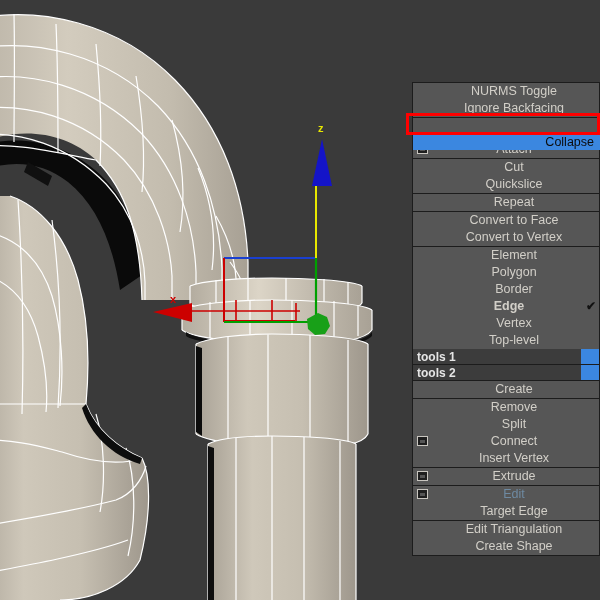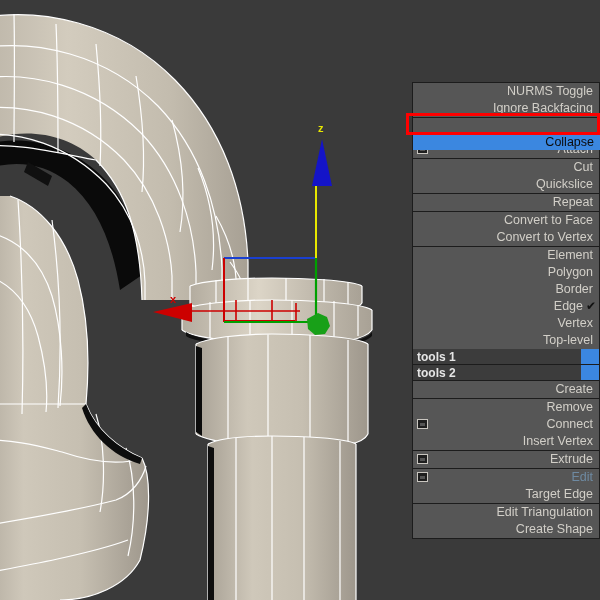--- a/index.html
+++ b/index.html
@@ -11,21 +11,21 @@
   #viewport svg{display:block;}
 
   
   .axislabel{font-family:"Liberation Sans",sans-serif;font-size:11px;font-weight:bold;}
 
   
   #quadmenu{position:absolute;left:412px;top:82px;width:188px;background:#565656;
             border:1px solid #1c1c1c;box-sizing:border-box;}
   .mgroup{border-bottom:1px solid #1c1c1c;}
   .mgroup:last-child{border-bottom:none;}
-  .mitem{position:relative;height:17px;line-height:17px;text-align:right;
+  .mitem{position:relative;height:17px;line-height:17px;text-align:center;
          padding:0 6px 0 22px;font-size:12.5px;color:#d2cfc8;white-space:nowrap;
          overflow:hidden;box-sizing:border-box;}
   .mitem.dim{color:#6e8aa2;}
   .mitem .chk{position:absolute;right:3px;top:0;color:#111;font-size:12px;line-height:17px;}
   .boxicon{position:absolute;left:4px;top:3px;width:11px;height:10px;
            background:#1e1e1e;border:1px solid #c9c6c0;box-sizing:border-box;}
   .boxicon i{display:block;position:absolute;left:1px;top:2px;right:1px;bottom:1px;
              background:#555;border:1px solid #1e1e1e;box-sizing:border-box;}
 
   
@@ -267,21 +267,21 @@
       <div class="mgroup">
         <div class="mitem">
           <span>Element</span>
         </div>
         <div class="mitem">
           <span>Polygon</span>
         </div>
         <div class="mitem">
           <span>Border</span>
         </div>
-        <div class="mitem" style="padding-right:16px;">
+        <div class="mitem" style="padding-right:16px;font-weight:bold;">
           <span>Edge</span>
           <span class="chk">✔</span>
         </div>
         <div class="mitem">
           <span>Vertex</span>
         </div>
         <div class="mitem">
           <span>Top-level</span>
         </div>
       </div>
@@ -302,20 +302,23 @@
 
       <div class="mgroup">
         <div class="mitem">
           <span>Create</span>
         </div>
       </div>
 
       <div class="mgroup">
         <div class="mitem">
           <span>Remove</span>
+        </div>
+        <div class="mitem">
+          <span>Split</span>
         </div>
         <div class="mitem">
           <span class="boxicon">
               <i></i>
             </span>
           <span>Connect</span>
         </div>
         <div class="mitem">
           <span>Insert Vertex</span>
         </div>

